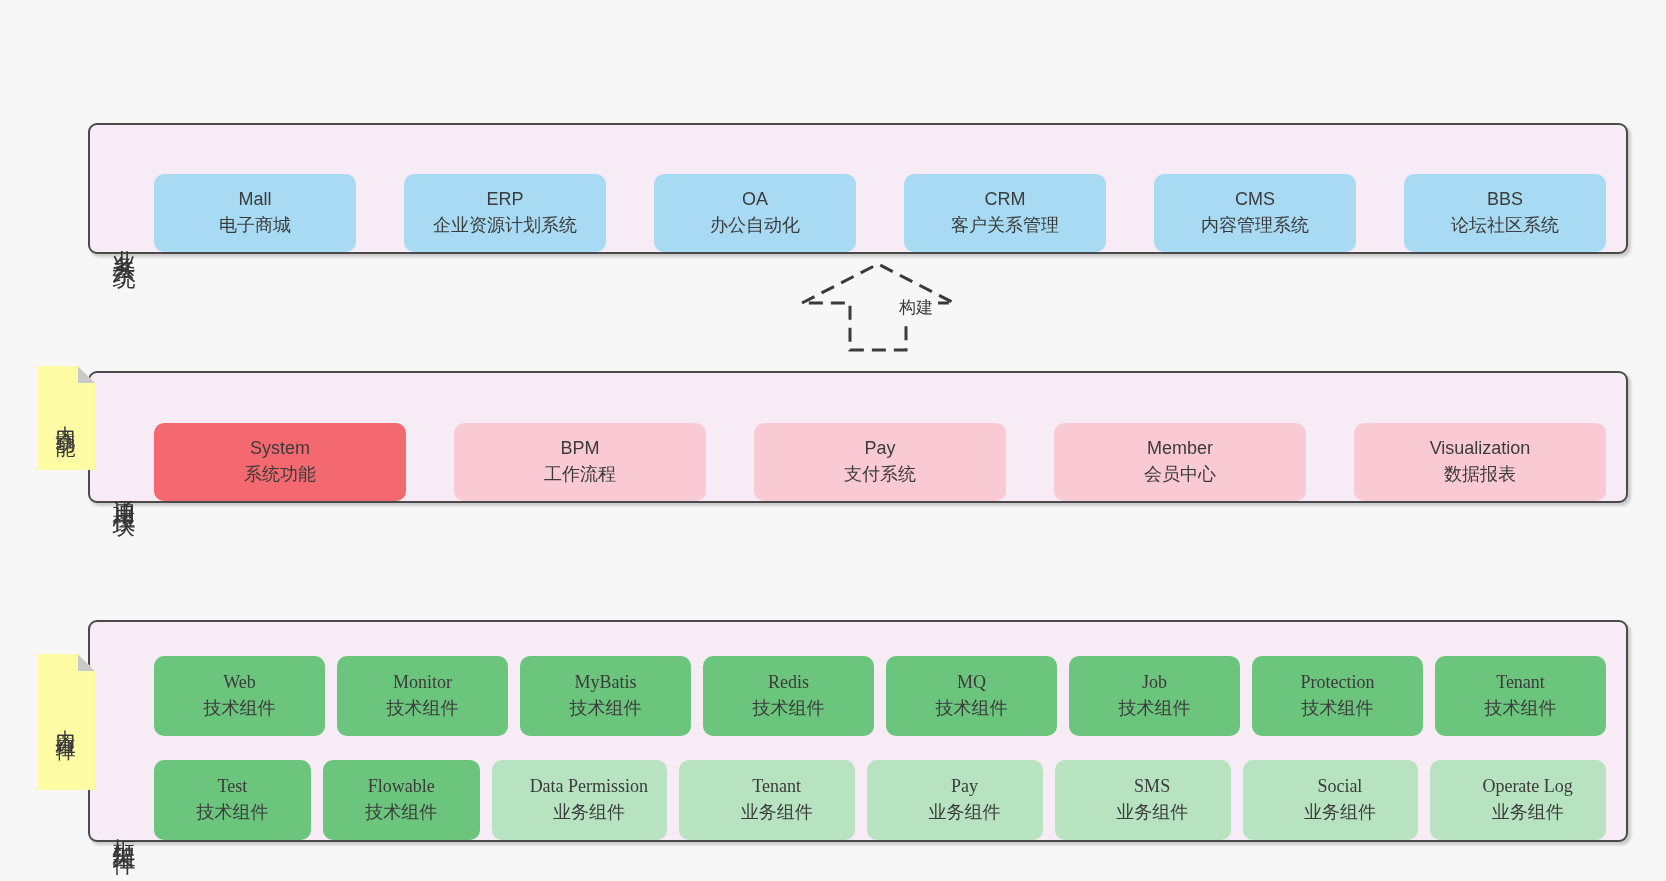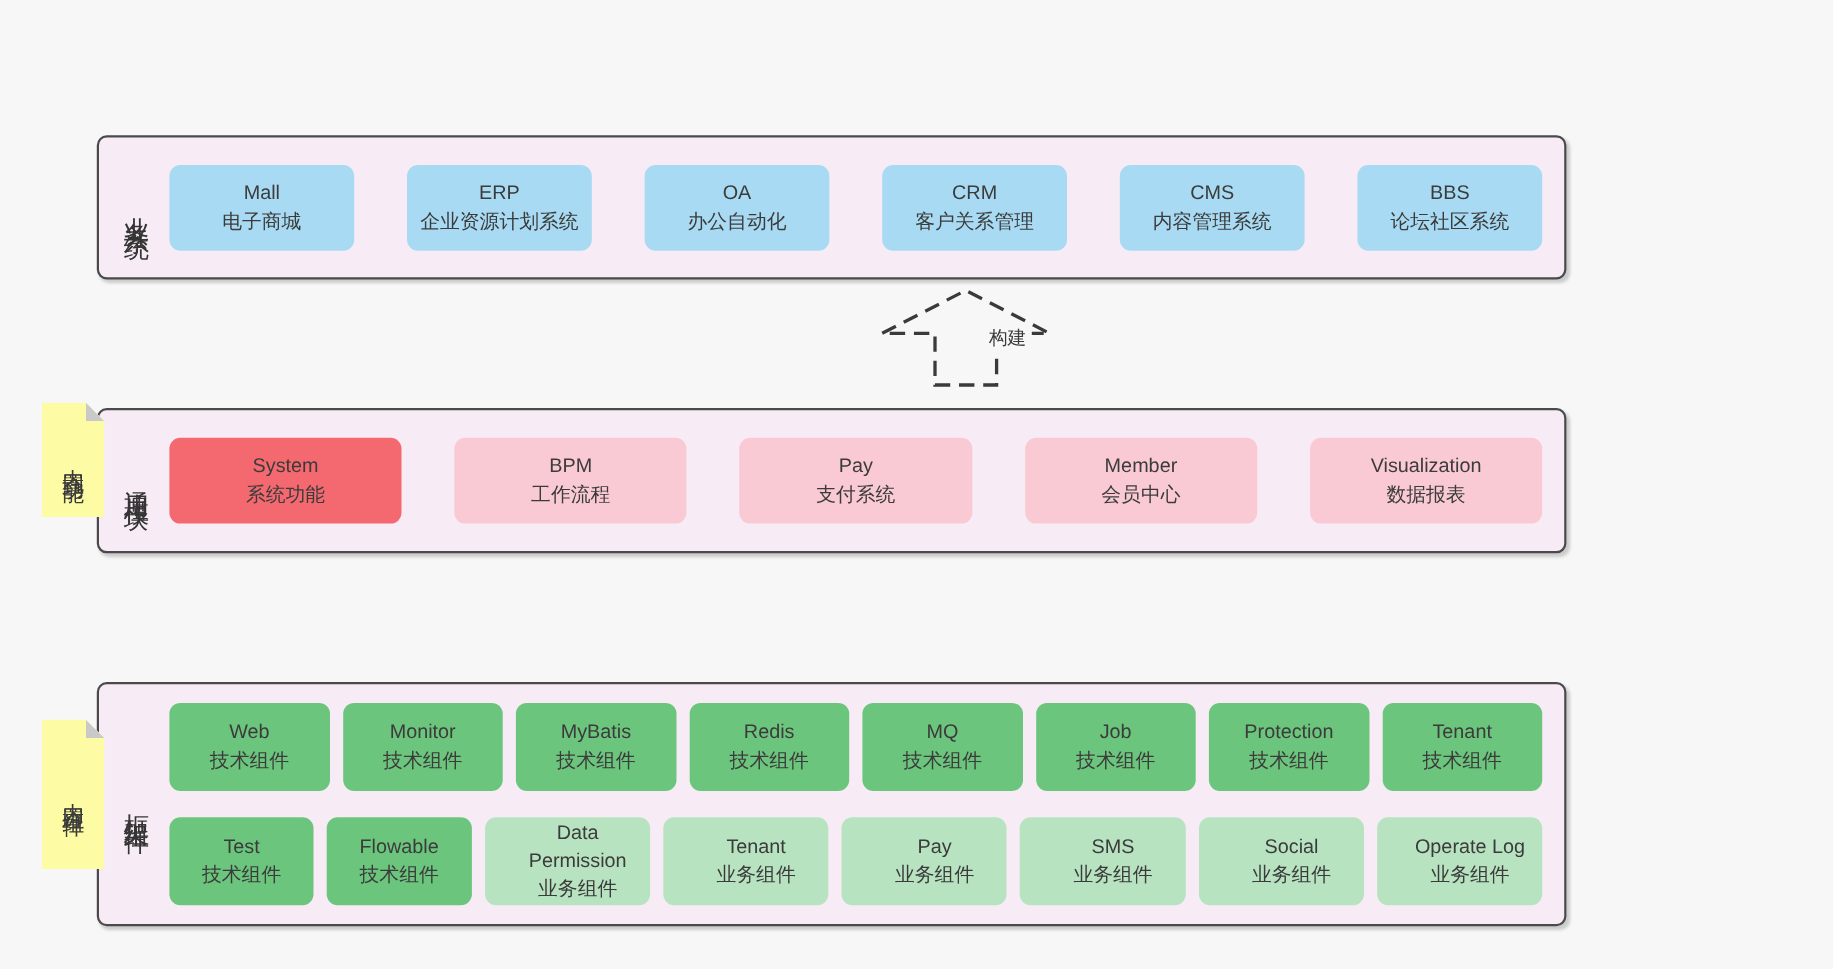--- a/index.html
+++ b/index.html
@@ -7,35 +7,35 @@
     --blue:#a8dbf3; --red:#f4696f; --pink:#facad4;
     --green:#6cc57d; --light-green:#b7e3c0;
     --sticky-yellow:#fdfca5; --fold-gray:#c9c9c9; --text:#3d3d3d;
   }
   *{margin:0;padding:0;box-sizing:border-box;}
   html,body{background:var(--page-bg);}
   body{font-family:"Liberation Sans","DejaVu Sans",sans-serif;color:var(--text);}
   .canvas{position:relative;width:1666px;height:881px;background:var(--page-bg);overflow:hidden;}
 
   .container{
-    position:absolute;left:88px;width:1336px;
+    position:absolute;left:88px;width:1540px;
     background:var(--container-bg);
     border:2px solid var(--border);border-radius:9px;
     box-shadow:2.5px 3px 3px rgba(0,0,0,.18);
-    display:flex;align-items:center;
+    display:flex;align-items:flex-end;
   }
   .vlabel{
     writing-mode:vertical-rl;text-orientation:upright;
     font-size:23px;letter-spacing:5px;color:#353535;
     margin-left:12px;width:46px;text-align:center;
     display:flex;align-items:center;justify-content:center;flex:none;
   }
   .boxes{flex:1;display:flex;gap:48px;padding:0 20px 0 6px;}
   .rows-wrap{flex:1;display:flex;flex-direction:column;gap:24px;padding:0 20px 0 6px;}
-  .rows-wrap .boxes{padding:0;gap:12px;}
+  .rows-wrap .boxes{padding:0;gap:12px;font-family:Liberation Serif, serif;}
   .box{
     flex:1;height:78px;border-radius:10px;
     display:flex;flex-direction:column;justify-content:center;align-items:center;
     text-align:center;padding:0 8px;line-height:1.42;
   }
   .rows-wrap .box{height:80px;}
   .box-name,.box-desc{font-size:18px;color:#3b3b3b;}
   .blue{background:var(--blue);}
   .red{background:var(--red);}
   .pink{background:var(--pink);}

